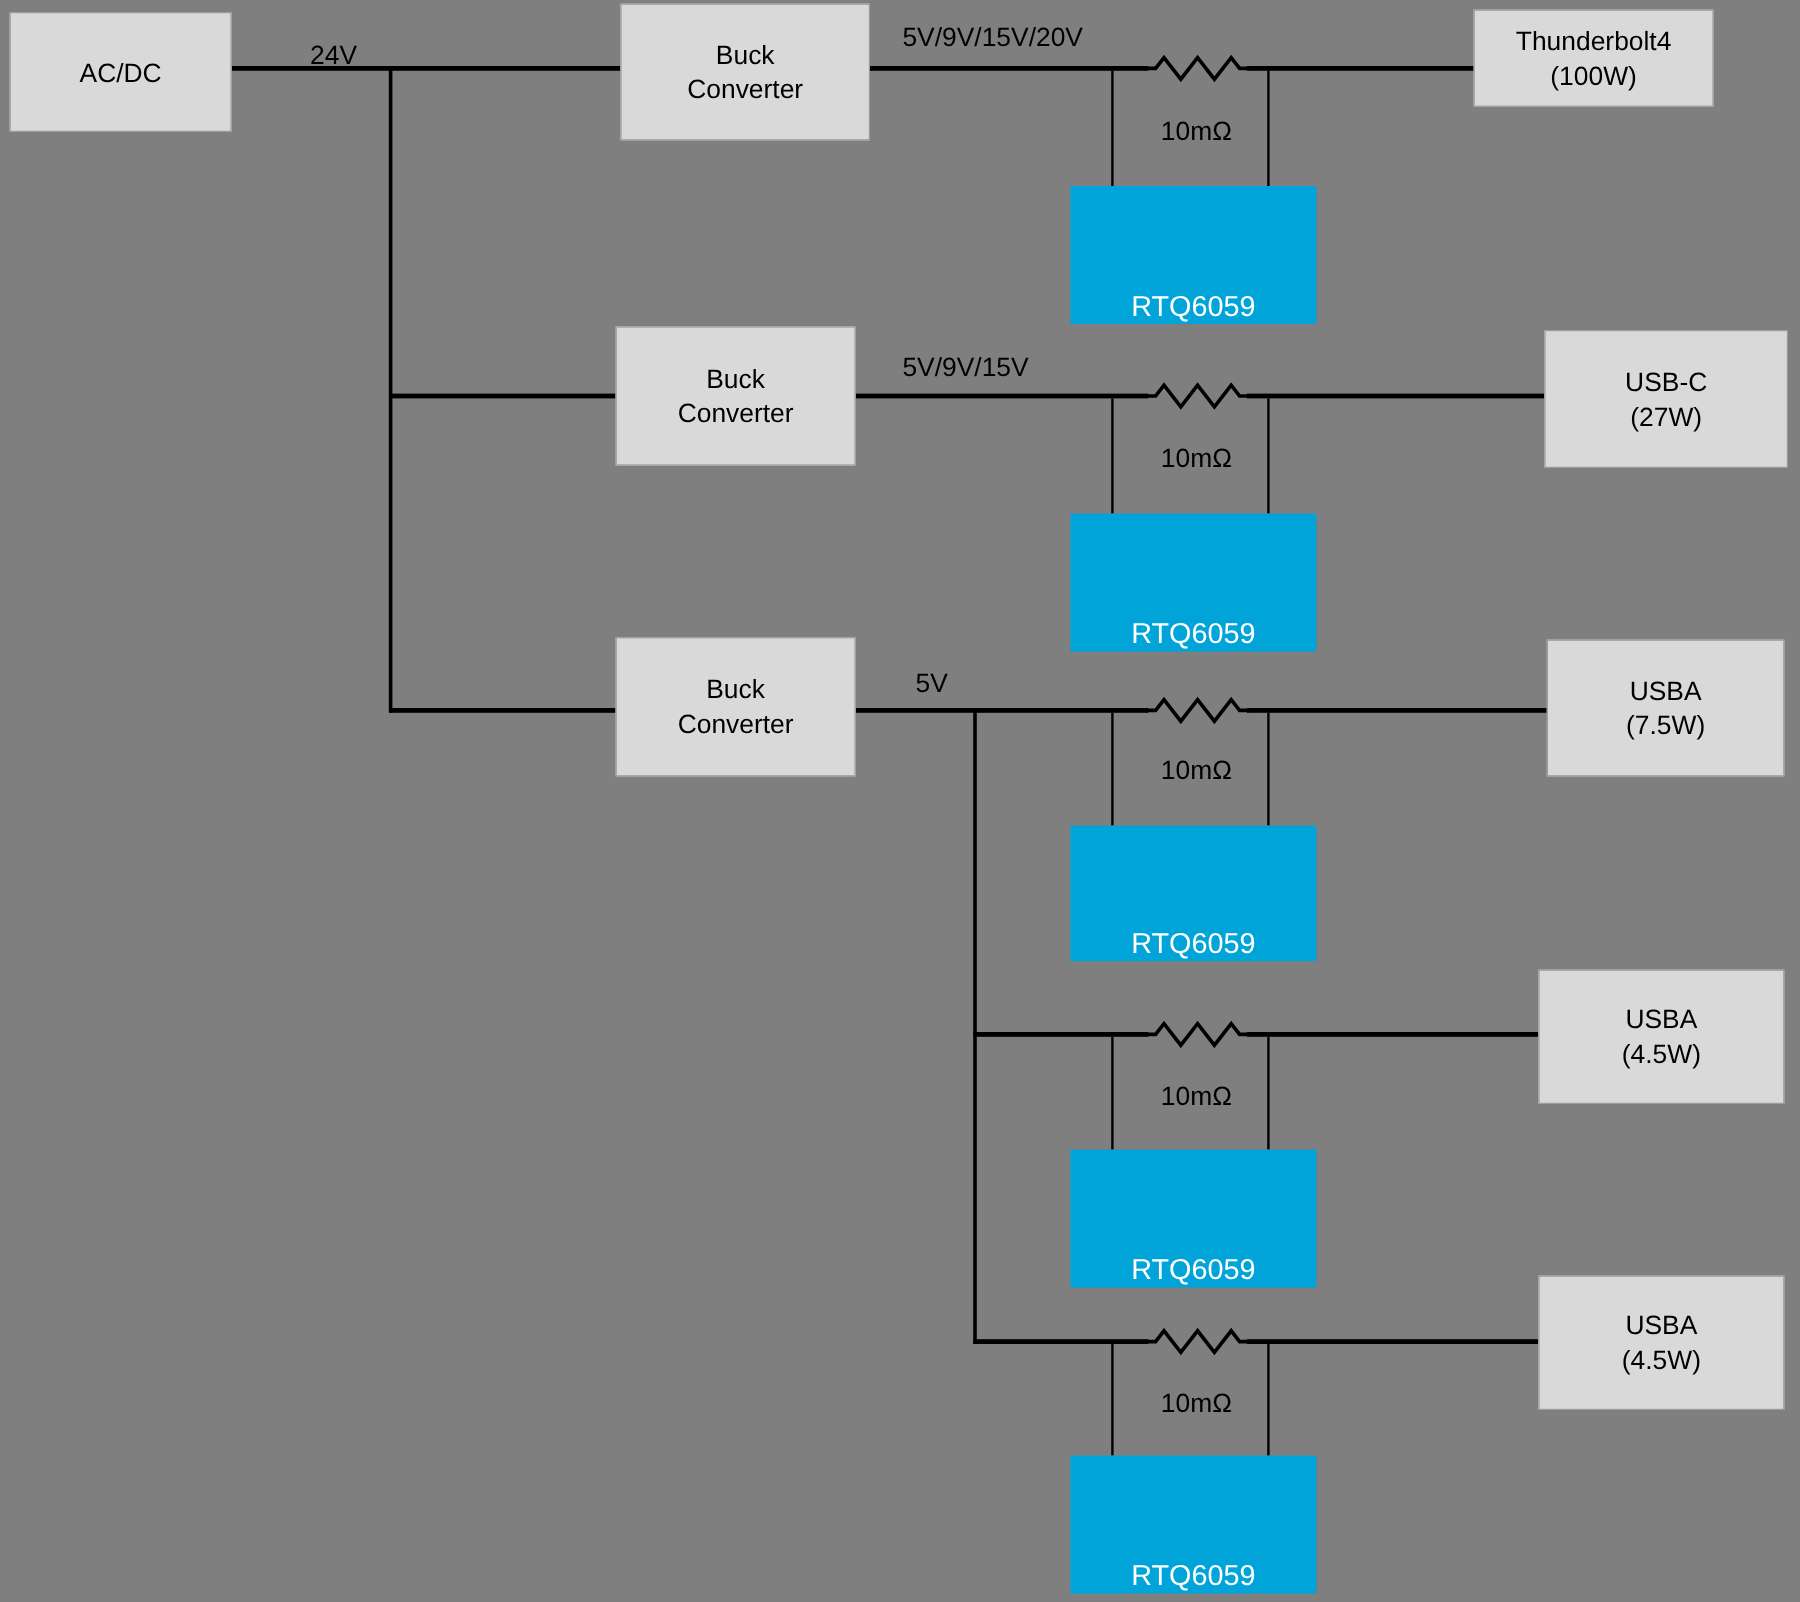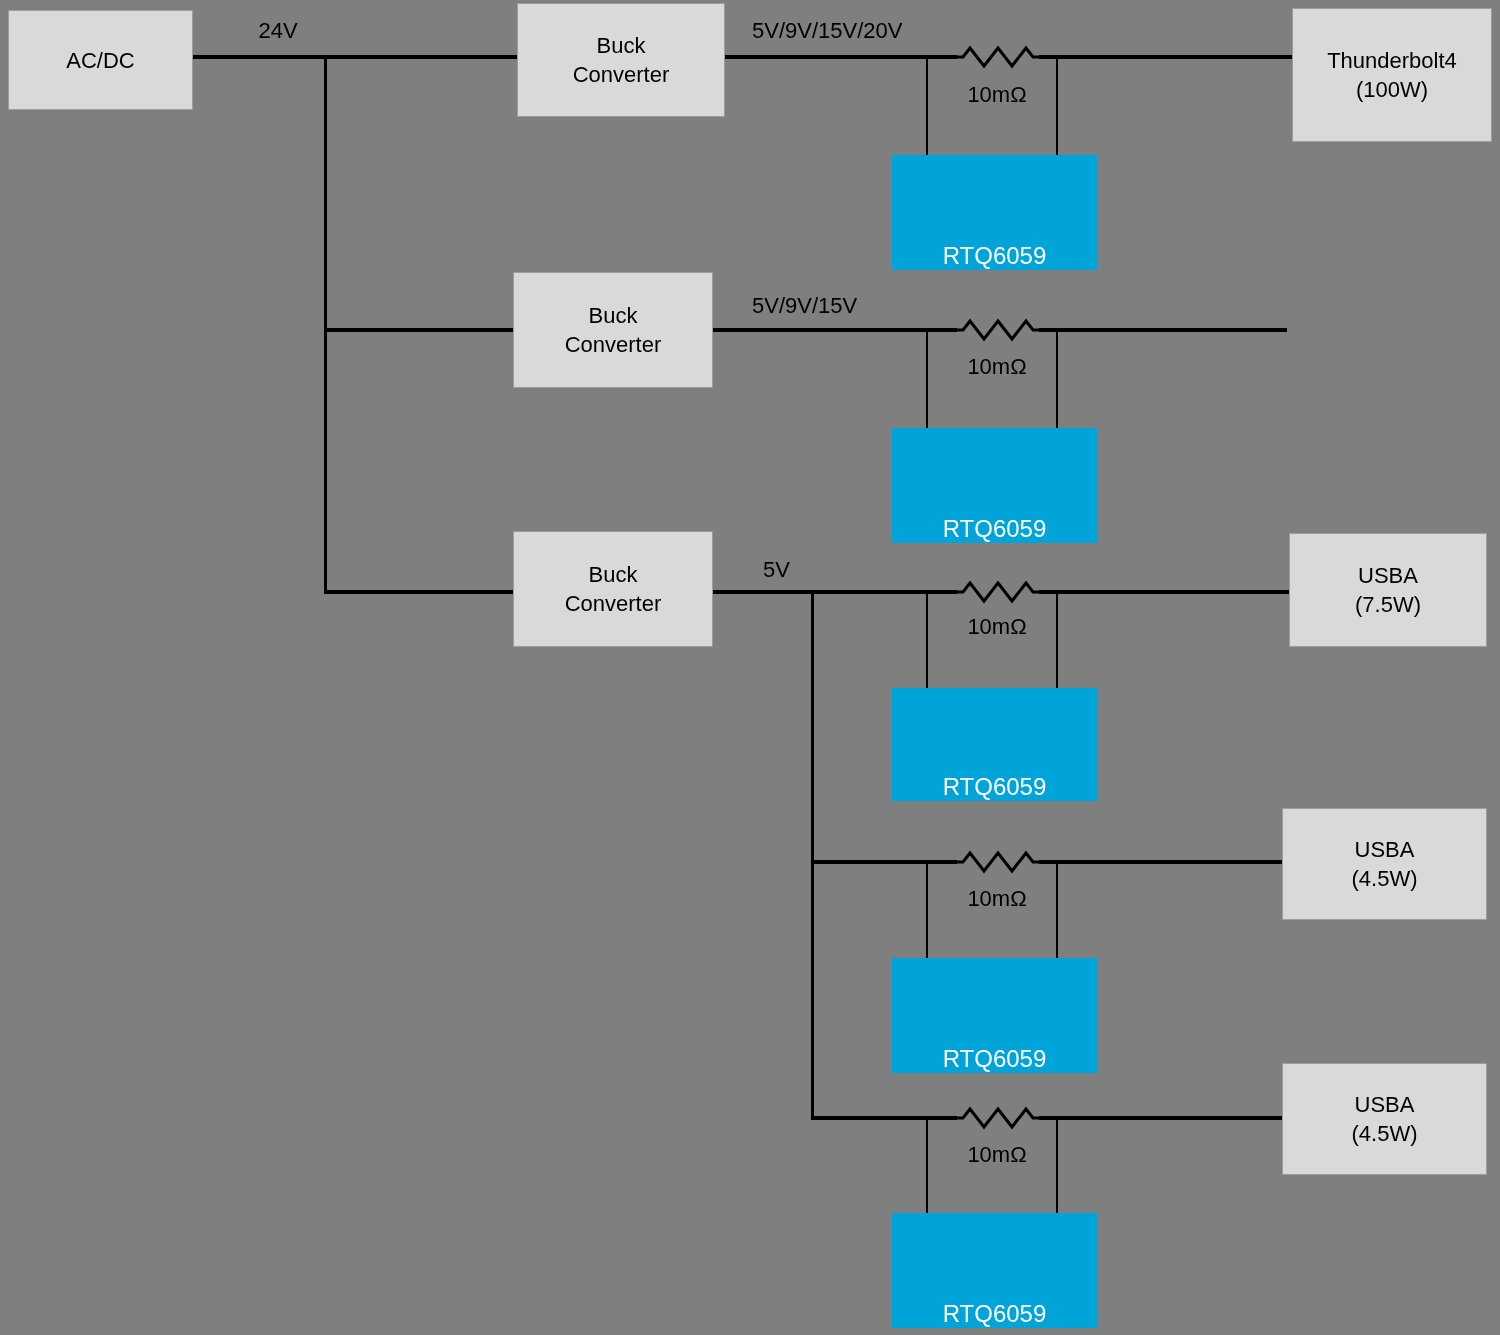--- a/index.html
+++ b/index.html
@@ -19,21 +19,21 @@
   .block span{white-space:pre-line;}
   .ic{
     background:var(--ic-fill,#00a4d9);
     border:none;color:var(--ic-text,#fff);font-size:24px;align-items:flex-end;
   }
   .wire{position:absolute;background:var(--wire,#000);}
   .wire.h{height:4px;}
   .wire.v{width:3px;}
   .sense{position:absolute;width:2px;background:var(--wire,#000);}
   .lbl{position:absolute;font-size:22px;color:var(--text,#000);white-space:nowrap;}
-  .lbl.c{text-align:center;}
+  .lbl.c{text-align:center;margin-top:15px;}
   .shunt{position:absolute;}
   .shunt polyline{stroke:var(--wire,#000);stroke-width:3;fill:none;}
 </style>
 </head>
 <body>
 
 <div class="canvas">
 
   <div class="wire h" style="left:193px;top:55px;width:324px"></div>
 
@@ -112,23 +112,27 @@
   <div class="block ic" style="left:892px;top:688px;width:205px;height:113px">
     <span>RTQ6059</span>
   </div>
   <div class="block ic" style="left:892px;top:958px;width:205px;height:115px">
     <span>RTQ6059</span>
   </div>
   <div class="block ic" style="left:892px;top:1213px;width:205px;height:115px">
     <span>RTQ6059</span>
   </div>
 
-  <div class="block" style="left:1292px;top:8px;width:200px;height:134px">
+  <div class="block" style="left:1228px;top:8px;width:200px;height:81px">
     <span>Thunderbolt4
 (100W)</span>
+  </div>
+  <div class="block" style="left:1287px;top:275px;width:203px;height:115px">
+    <span>USB-C
+(27W)</span>
   </div>
   <div class="block" style="left:1289px;top:533px;width:198px;height:114px">
     <span>USBA
 (7.5W)</span>
   </div>
   <div class="block" style="left:1282px;top:808px;width:205px;height:112px">
     <span>USBA
 (4.5W)</span>
   </div>
   <div class="block" style="left:1282px;top:1063px;width:205px;height:112px">

